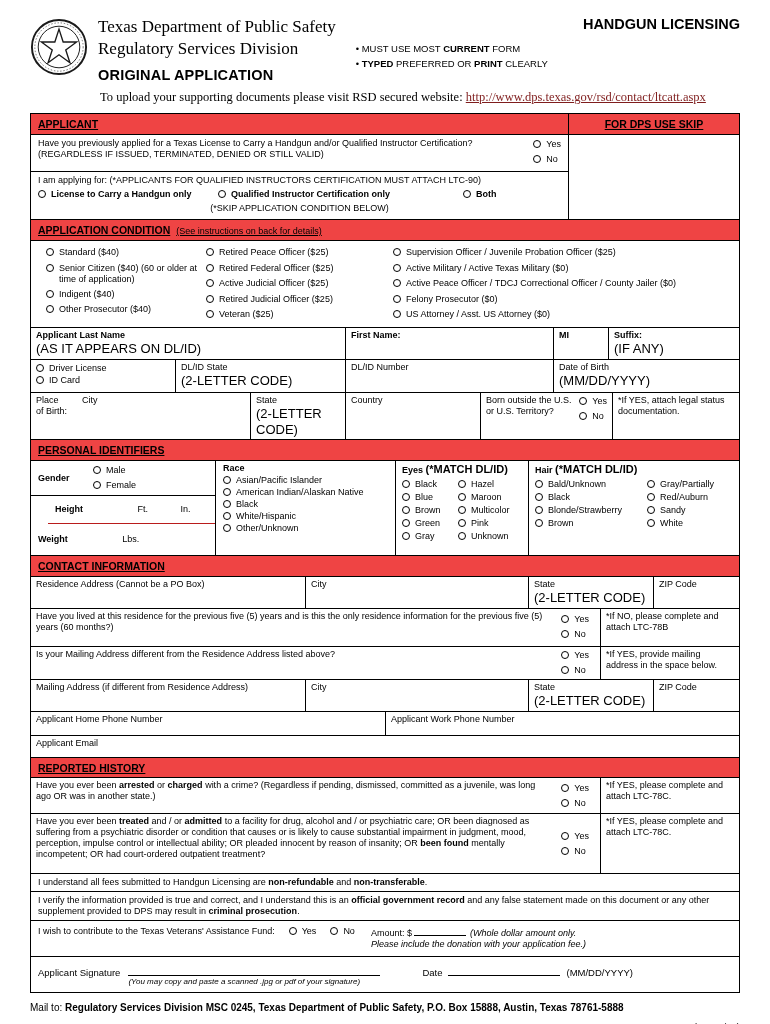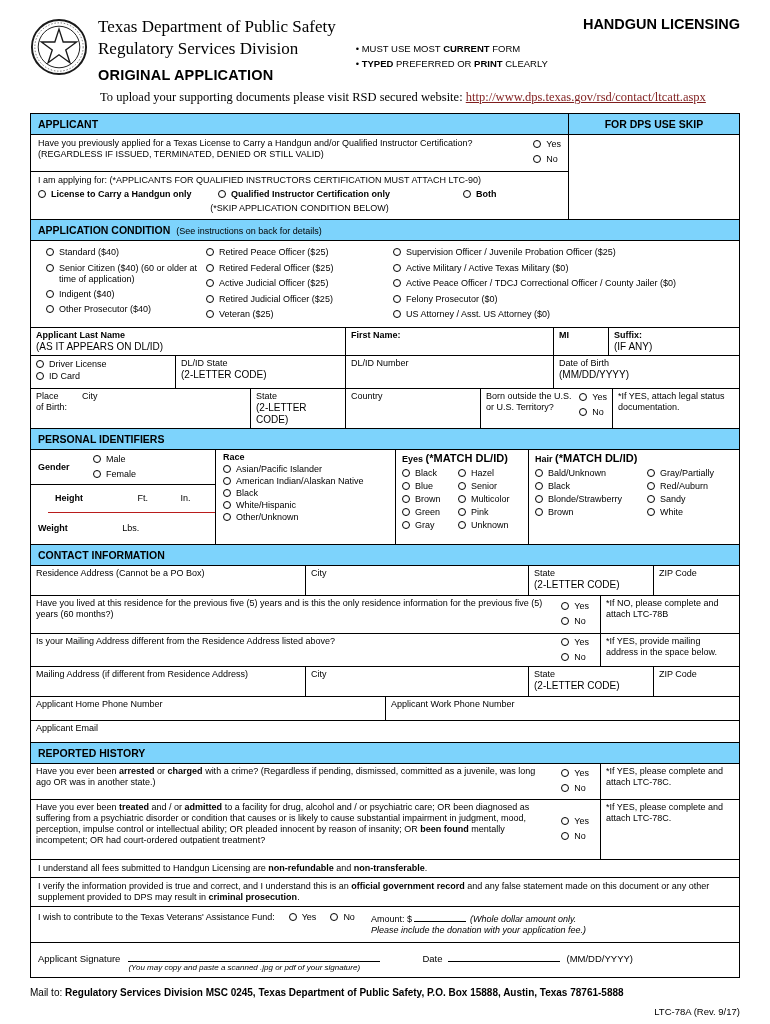--- a/index.html
+++ b/index.html
@@ -15,29 +15,29 @@
   .agency-block{margin-left:10px;}
   .agency-name{font-family:"Liberation Serif",serif;font-size:17px;line-height:1.28;}
   .form-title{font-size:14.5px;font-weight:bold;margin-top:7px;letter-spacing:.2px;}
   .notices{margin:26px 0 0 20px;font-size:9.5px;line-height:1.55;white-space:nowrap;}
   .program-title{margin-left:auto;font-size:14.5px;font-weight:bold;white-space:nowrap;}
   .upload-line{font-family:"Liberation Serif",serif;font-size:12.5px;margin:6px 0 8px 70px;}
   .upload-link{color:#7f1d1d;text-decoration:underline;cursor:pointer;}
 
   
   .form-box{border:1.5px solid #000;}
-  .sec-header{background:#7dd3fc;border-bottom:1px solid #000;font-weight:bold;
-              font-size:10.5px;padding:4px 7px 3px;}
+  .sec-header{background:#ef4444;border-bottom:1px solid #000;font-weight:bold;
+              font-size:10.5px;padding:4px 7px 3px;text-decoration:underline;}
   .sec-header .sub{font-weight:normal;font-size:9px;margin-left:6px;}
   .row{display:flex;border-bottom:1px solid #000;}
   .cell{border-right:1px solid #000;padding:2px 5px;}
   .cell.last{border-right:none;}
   .flabel{font-size:9px;}
   .flabel.b{font-weight:bold;}
-  .fsub{font-size:10px;}
+  .fsub{font-size:13px;}
 
   .opt{display:flex;align-items:flex-start;margin:1px 0;}
   .opt.inline{display:inline-flex;margin:0;}
   .radio{flex:0 0 8px;width:8px;height:8px;border:1px solid #000;border-radius:50%;
          margin:1px 5px 0 0;background:#fff;}
   .yn{display:flex;flex-direction:column;gap:2px;}
 
   
   .top-region{display:flex;border-bottom:1px solid #000;}
   .top-left{flex:1;border-right:1px solid #000;display:flex;flex-direction:column;}
@@ -391,21 +391,21 @@
               <span>Hazel</span>
             </div>
           </div>
         <div class="duo">
             <div class="opt">
               <span class="radio"></span>
               <span>Blue</span>
             </div>
             <div class="opt">
               <span class="radio"></span>
-              <span>Senior</span>
+              <span>Maroon</span>
             </div>
           </div>
         <div class="duo">
             <div class="opt">
               <span class="radio"></span>
               <span>Brown</span>
             </div>
             <div class="opt">
               <span class="radio"></span>
               <span>Multicolor</span>

